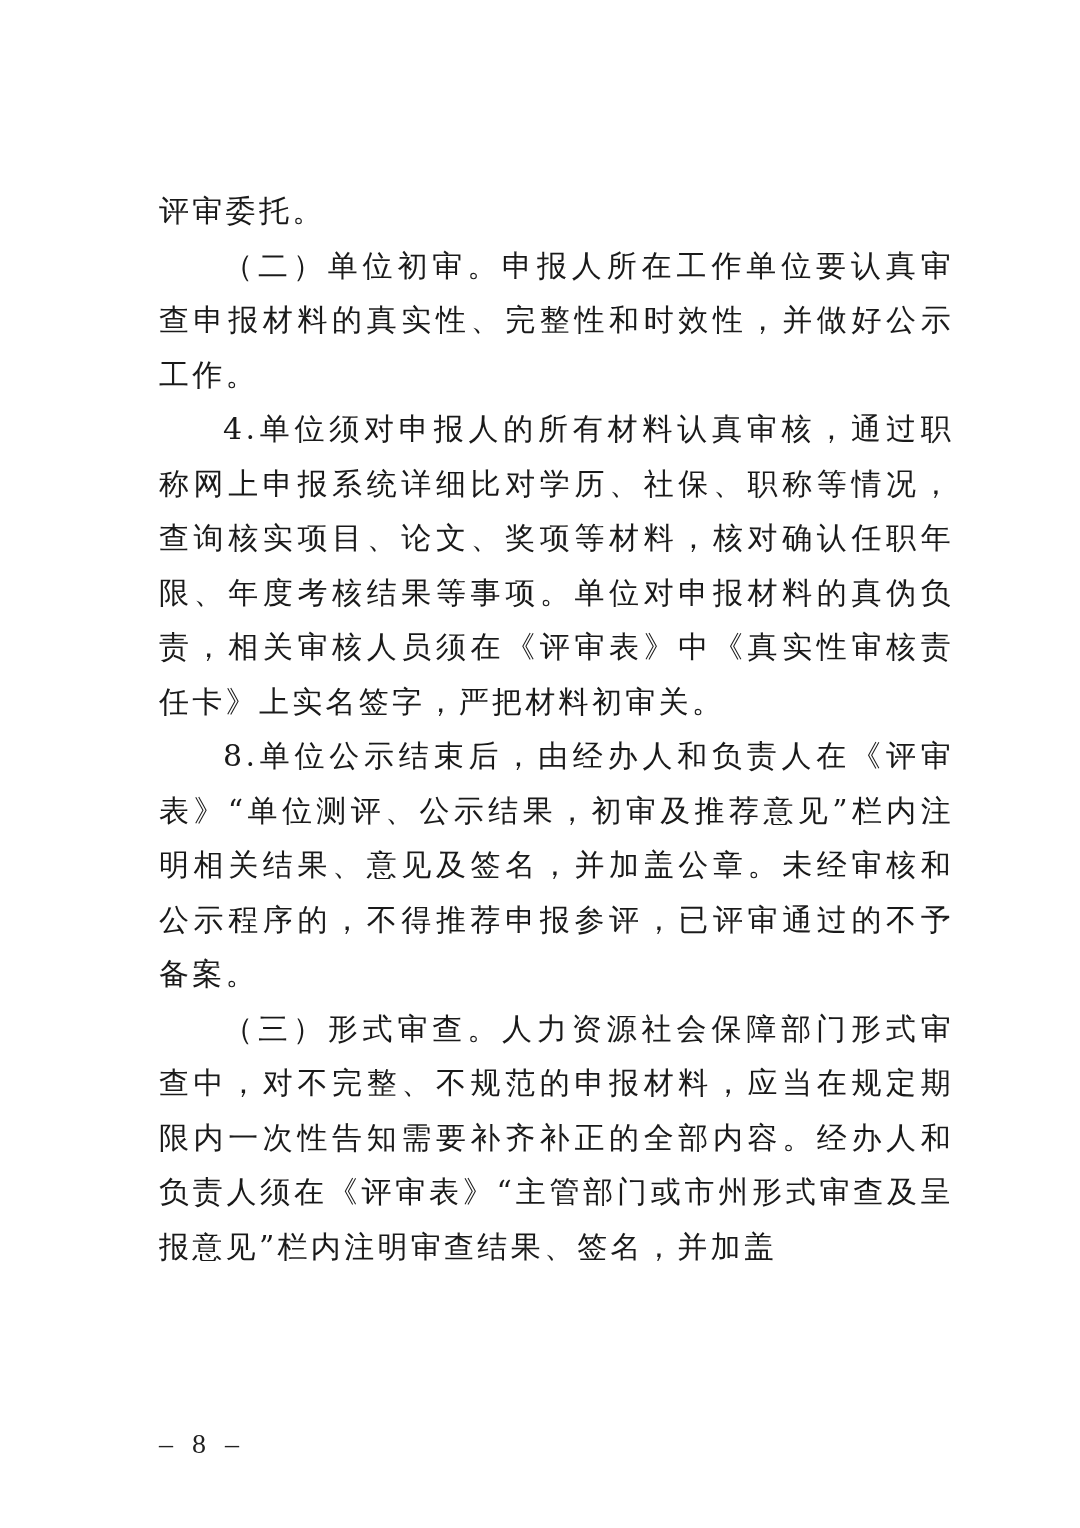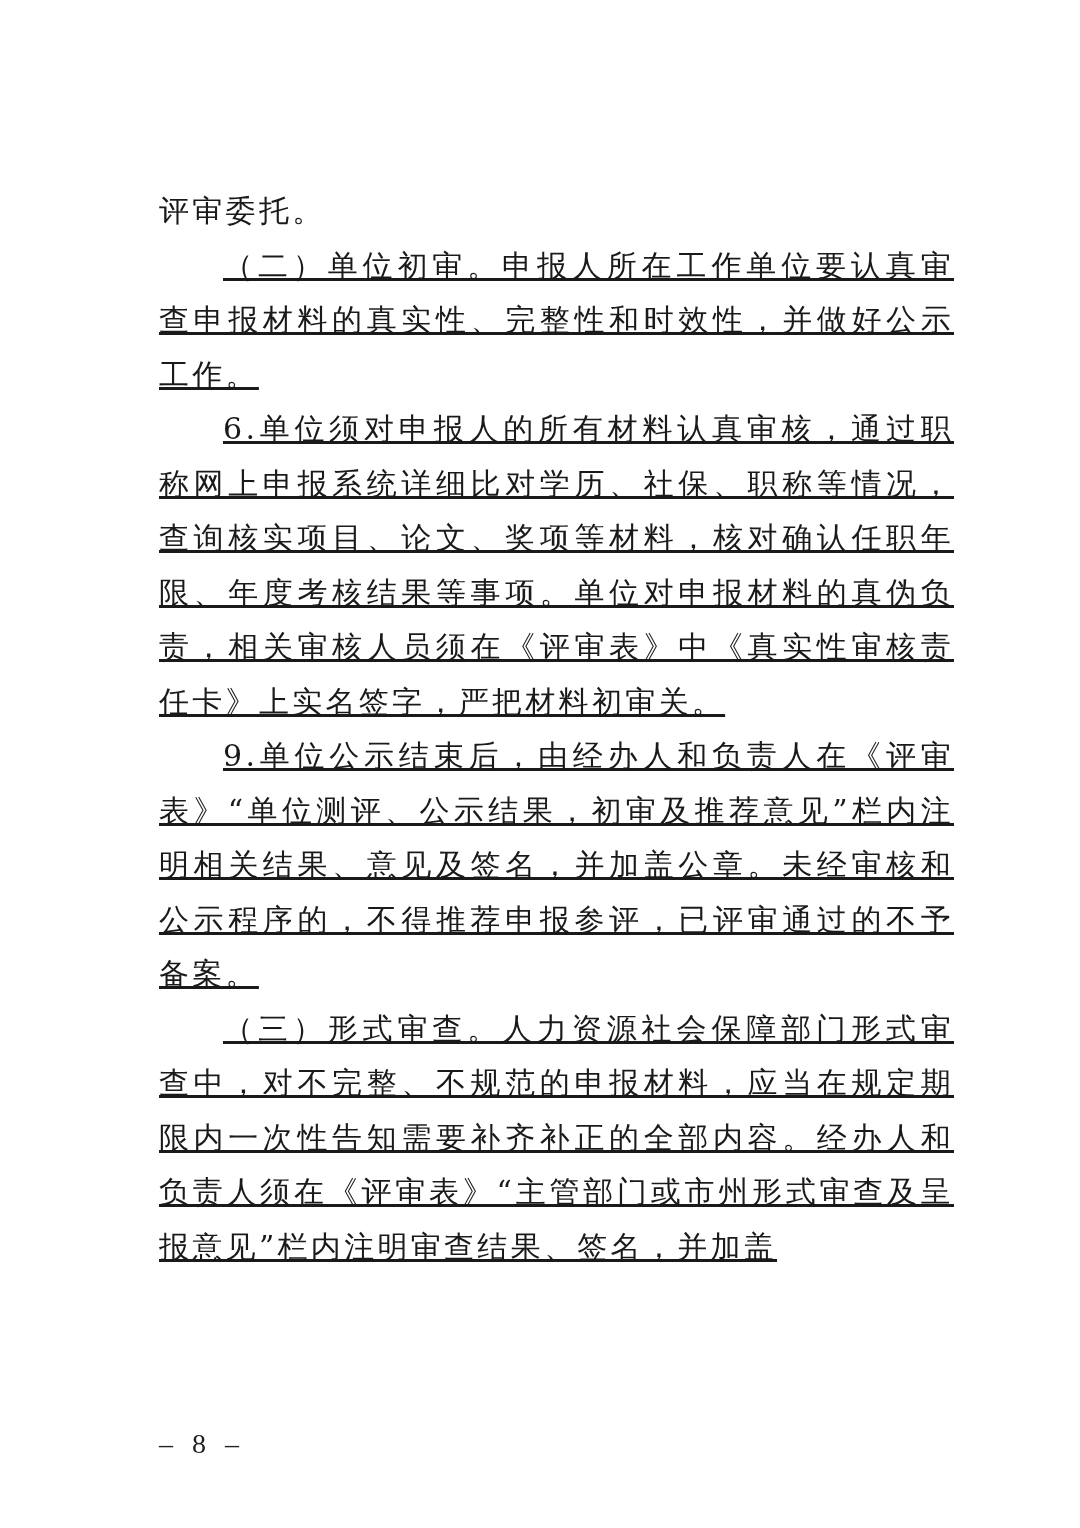--- a/index.html
+++ b/index.html
@@ -32,37 +32,36 @@
       margin: 0;
       font-size: 30px;
       line-height: 54.5px;
       letter-spacing: 3.3px;
       text-align: justify;
       text-align-last: left;
       word-break: break-all;
     }
     .indent {
       text-indent: 64px;
-      text-decoration: underline;
     }
     .page-number {
       position: absolute;
       left: 155px;
       top: 1428px;
       font-family: "Liberation Serif", "DejaVu Serif", serif;
       font-size: 28px;
       letter-spacing: 6px;
       color: #222;
     }
   </style>
 </head>
 <body>
 
 <div class="page">
   <div class="content">
     <p class="para">评审委托。</p>
     <p class="para indent">（二）单位初审。申报人所在工作单位要认真审查申报材料的真实性、完整性和时效性，并做好公示工作。</p>
-    <p class="para indent">6.单位须对申报人的所有材料认真审核，通过职称网上申报系统详细比对学历、社保、职称等情况，查询核实项目、论文、奖项等材料，核对确认任职年限、年度考核结果等事项。单位对申报材料的真伪负责，相关审核人员须在《评审表》中《真实性审核责任卡》上实名签字，严把材料初审关。</p>
-    <p class="para indent">9.单位公示结束后，由经办人和负责人在《评审表》“单位测评、公示结果，初审及推荐意见”栏内注明相关结果、意见及签名，并加盖公章。未经审核和公示程序的，不得推荐申报参评，已评审通过的不予备案。</p>
+    <p class="para indent">4.单位须对申报人的所有材料认真审核，通过职称网上申报系统详细比对学历、社保、职称等情况，查询核实项目、论文、奖项等材料，核对确认任职年限、年度考核结果等事项。单位对申报材料的真伪负责，相关审核人员须在《评审表》中《真实性审核责任卡》上实名签字，严把材料初审关。</p>
+    <p class="para indent">8.单位公示结束后，由经办人和负责人在《评审表》“单位测评、公示结果，初审及推荐意见”栏内注明相关结果、意见及签名，并加盖公章。未经审核和公示程序的，不得推荐申报参评，已评审通过的不予备案。</p>
     <p class="para indent">（三）形式审查。人力资源社会保障部门形式审查中，对不完整、不规范的申报材料，应当在规定期限内一次性告知需要补齐补正的全部内容。经办人和负责人须在《评审表》“主管部门或市州形式审查及呈报意见”栏内注明审查结果、签名，并加盖</p>
   </div>
   <div class="page-number">– 8 –</div>
 </div>
 
 </body></html>

